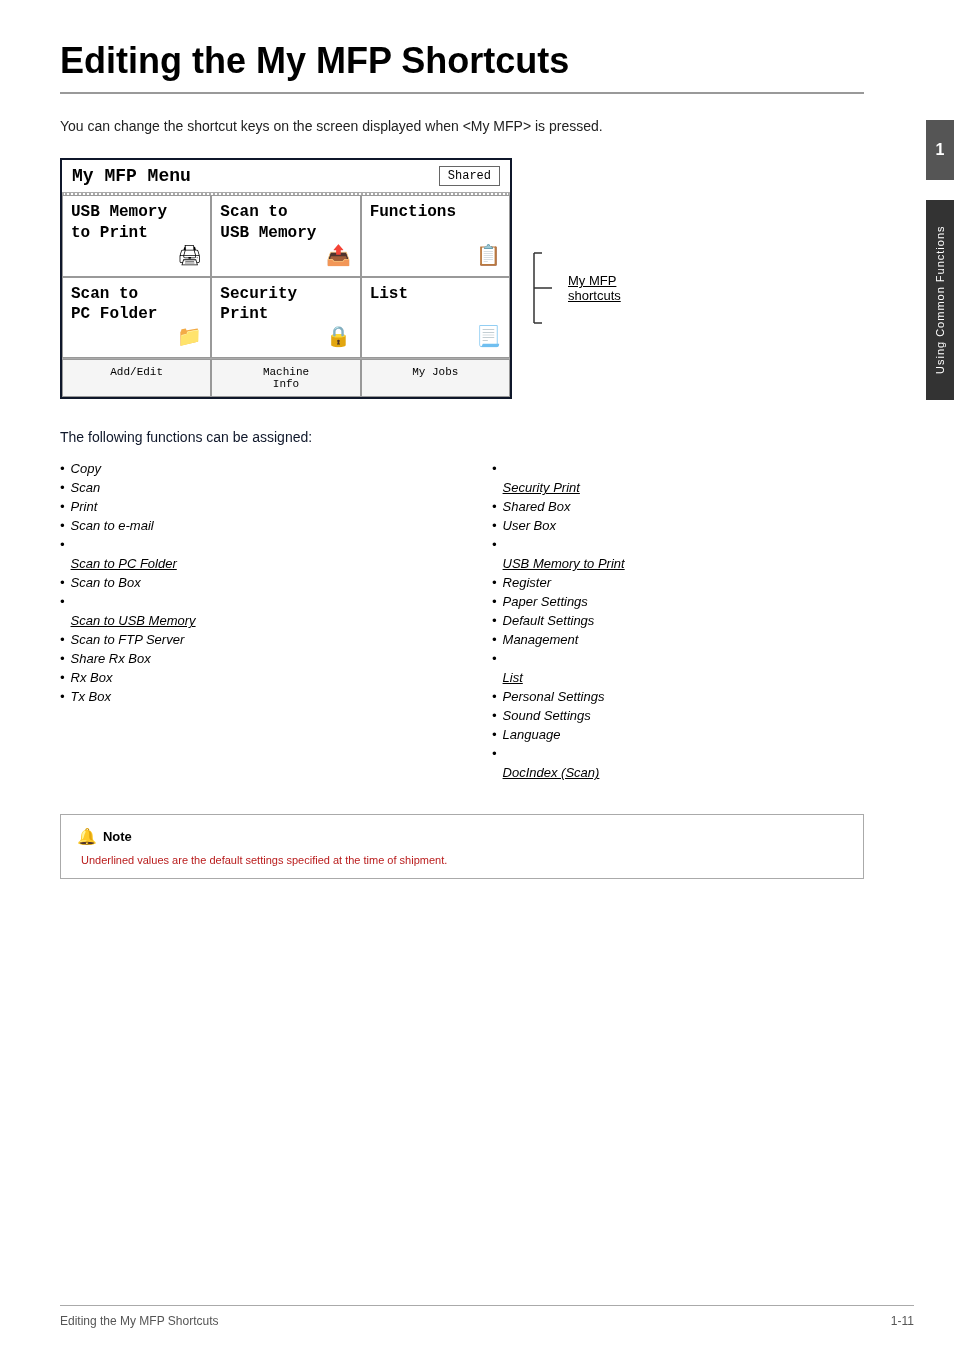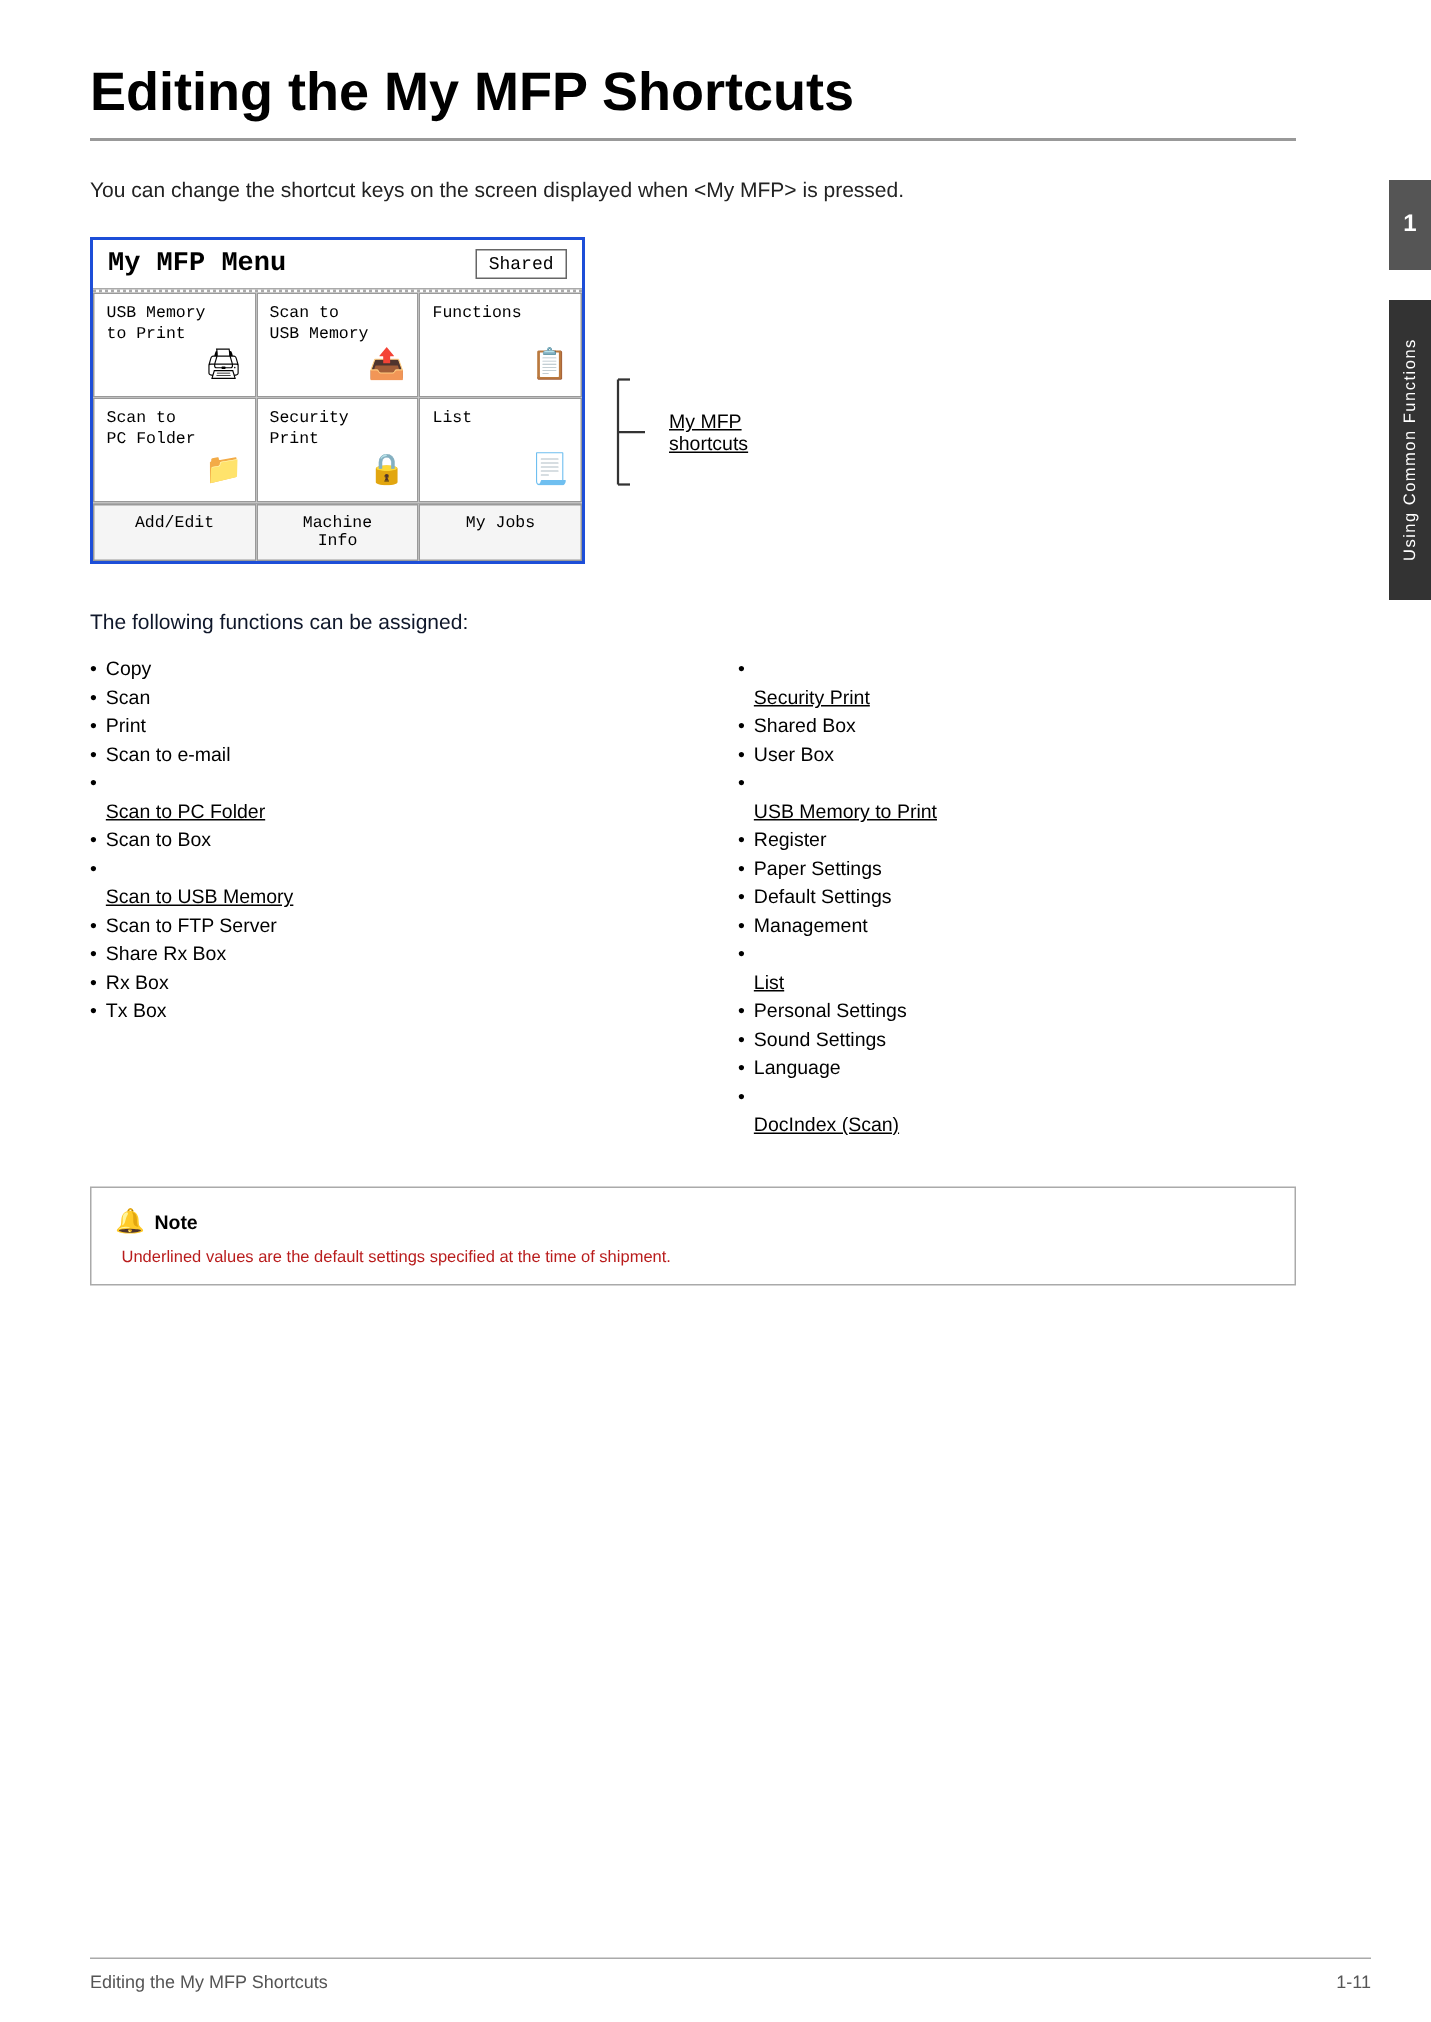--- a/index.html
+++ b/index.html
@@ -70,22 +70,22 @@
     }
 
     
     .diagram-container {
       display: flex;
       align-items: flex-start;
       margin-bottom: 30px;
     }
 
     .mfp-menu {
-      border: 2px solid #1d4ed8;
-      width: 330px;
+      border: 2px solid #0f172a;
+      width: 452px;
       font-family: 'Courier New', monospace;
       font-size: 12px;
       background: #fff;
     }
 
     .mfp-menu-header {
       display: flex;
       justify-content: space-between;
       align-items: center;
       padding: 6px 10px;
@@ -124,22 +124,23 @@
       display: flex;
       flex-direction: column;
       align-items: flex-start;
       justify-content: space-between;
       font-size: 11px;
       line-height: 1.3;
       background: #fff;
     }
 
     .menu-cell-text {
-      font-size: 11px;
+      font-size: 16px;
       line-height: 1.3;
+      font-weight: bold;
     }
 
     .menu-icon {
       font-size: 20px;
       align-self: flex-end;
     }
 
     .menu-bottom {
       display: grid;
       grid-template-columns: 1fr 1fr 1fr;
@@ -175,20 +176,21 @@
     .functions-col {
       list-style: none;
       flex: 1;
     }
 
     .functions-col li {
       margin-bottom: 4px;
       font-size: 13px;
       display: flex;
       align-items: flex-start;
+      font-style: italic;
     }
 
     .functions-col li::before {
       content: "•";
       margin-right: 6px;
       flex-shrink: 0;
     }
 
     .underline-link {
       text-decoration: underline;

